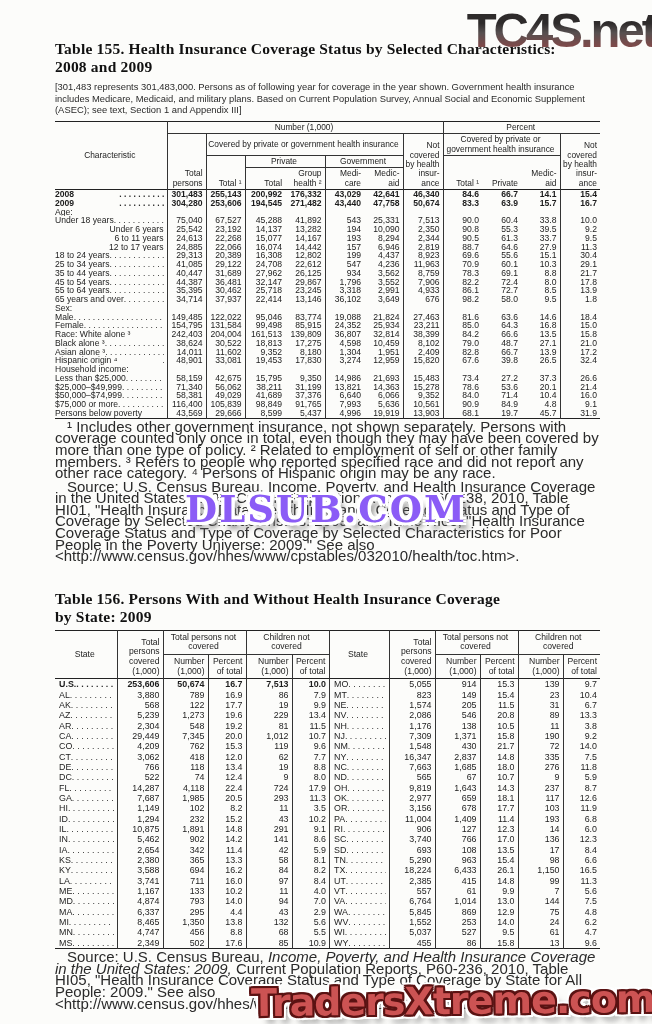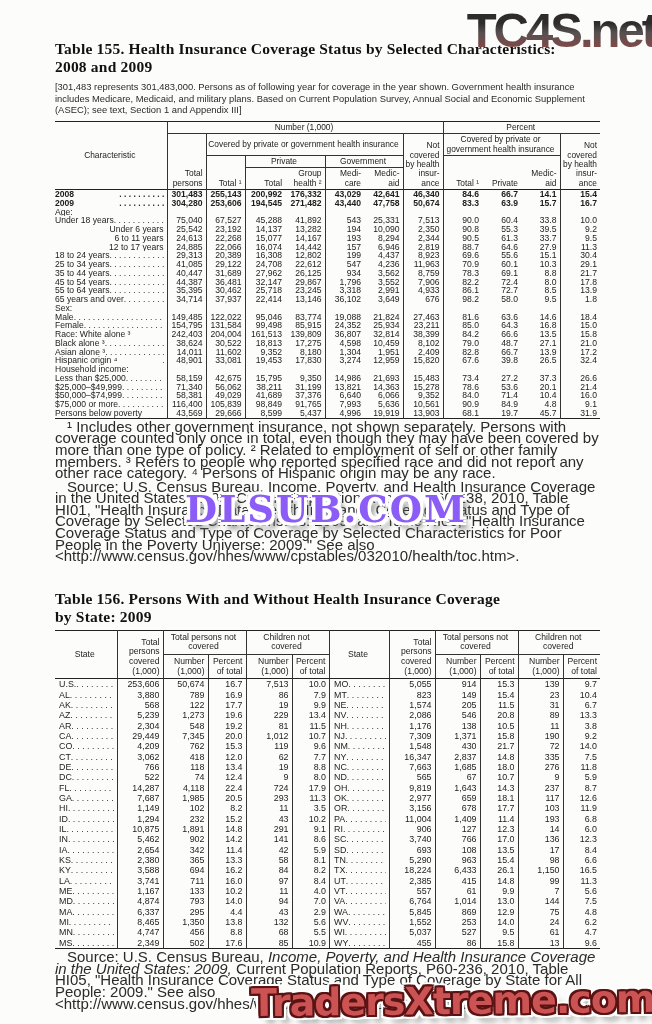--- a/index.html
+++ b/index.html
@@ -36,21 +36,21 @@
   tr.bold td{font-weight:bold;}
 
   
   .t156{font-size:8.9px;border-top:1.5px solid #222;margin-top:4px;}
   .t156 thead{border-bottom:1.4px solid #222;}
   .t156 tbody{border-bottom:1.4px solid #222;}
   .t156 th{font-weight:normal;font-size:8.6px;line-height:9.6px;padding:2px 3px 2px 1px;}
   .t156 td{padding:0 3px 0 0;}
   .t156 tbody td{height:10.35px;line-height:10.35px;white-space:nowrap;overflow:hidden;}
   .t156 .lab{padding-left:4px;}
-  td.boldcell{font-weight:normal;text-align:right;}
+  td.boldcell{font-weight:bold;text-align:right;}
 
   
   .pgline{margin-top:14px;text-align:right;font-size:12.5px;color:#1c1c1c;}
   .pgnum{margin-left:14px;letter-spacing:2px;}
   .credit{margin-top:5px;font-size:10px;color:#1c1c1c;}
 
   
   .wm-tc4s{position:absolute;top:2px;right:-3px;z-index:5;
     font-family:"Liberation Sans",sans-serif;font-weight:900;font-size:49px;letter-spacing:-3px;
     color:#3a3434;background:linear-gradient(180deg,#2e2b2b 38%,#575050 55%,#7d4a4a 78%,#8a5252 100%);

